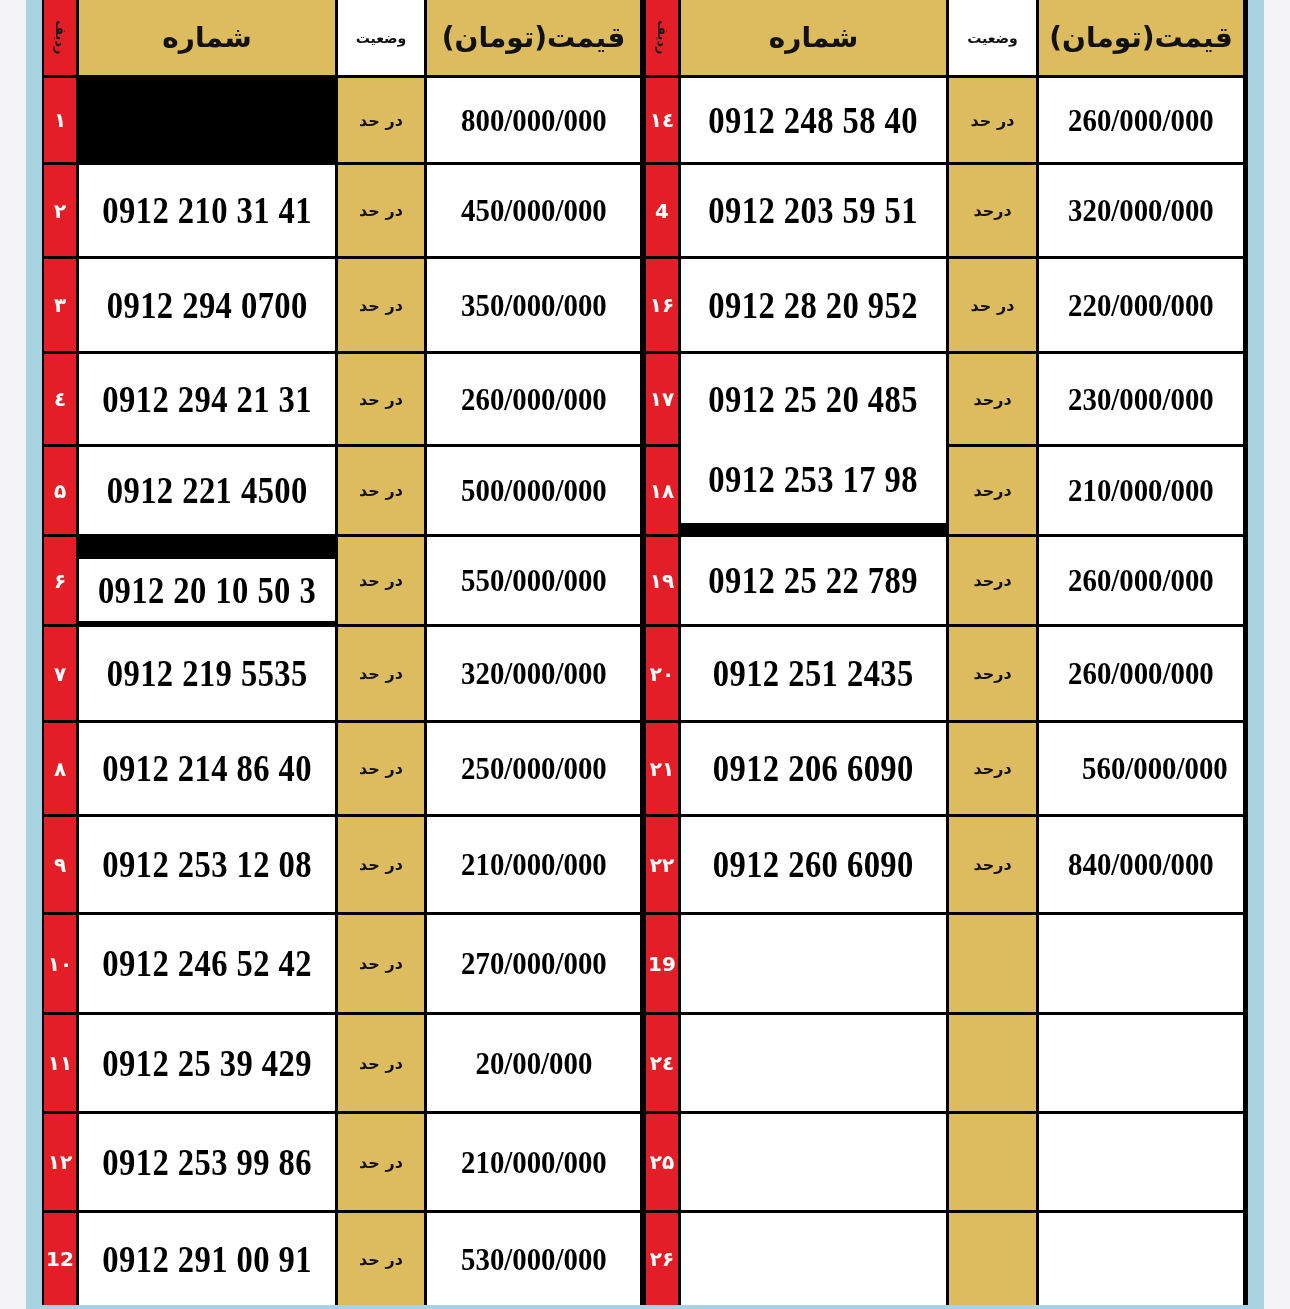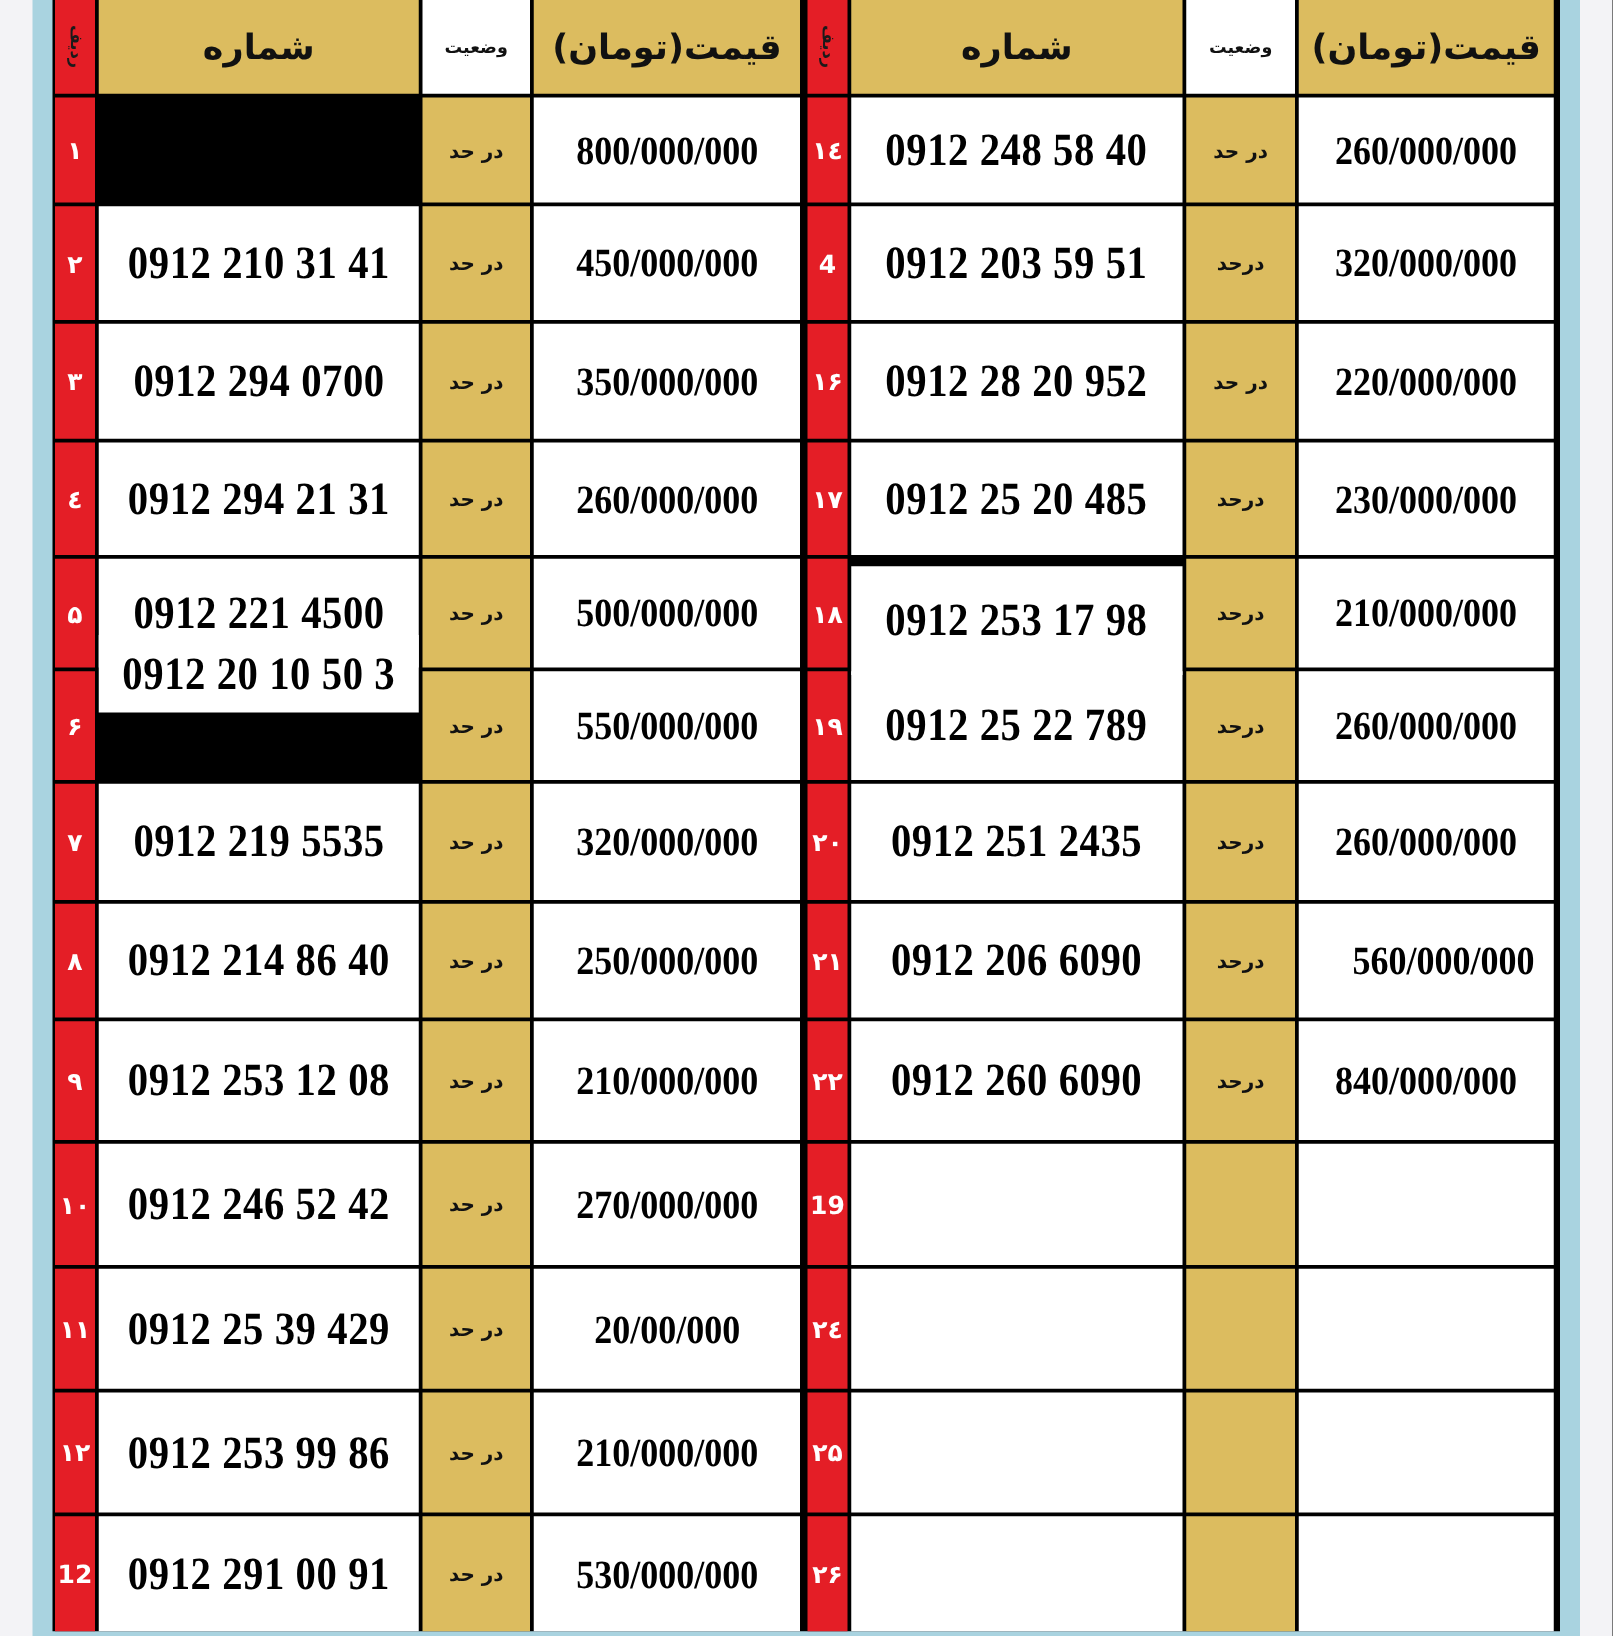--- a/index.html
+++ b/index.html
@@ -89,21 +89,21 @@
       </div>
       <div class="cell gold" style="left: 296px; width: 86px; top: 447px; height: 87px;">
         <span class="status">در حد</span>
       </div>
       <div class="cell white" style="left: 385px; width: 213px; top: 447px; height: 87px;">
         <span class="price">500/000/000</span>
       </div>
       <div class="cell idx" style="left: 2px; width: 32px; top: 537px; height: 87px;">
         <span>۶</span>
       </div>
-      <div class="cell white" style="left: 37px; width: 256px; top: 508px; height: 62px;">
+      <div class="cell white" style="left: 37px; width: 256px; top: 559px; height: 62px;">
         <span class="num">0912 20 10 50 3</span>
       </div>
       <div class="cell gold" style="left: 296px; width: 86px; top: 537px; height: 87px;">
         <span class="status">در حد</span>
       </div>
       <div class="cell white" style="left: 385px; width: 213px; top: 537px; height: 87px;">
         <span class="price">550/000/000</span>
       </div>
       <div class="cell idx" style="left: 2px; width: 32px; top: 627px; height: 93px;">
         <span>۷</span>
@@ -247,21 +247,21 @@
       </div>
       <div class="cell gold" style="left: 305px; width: 87px; top: 354px; height: 90px;">
         <span class="status">درحد</span>
       </div>
       <div class="cell white" style="left: 395px; width: 204px; top: 354px; height: 90px;">
         <span class="price">230/000/000</span>
       </div>
       <div class="cell idx" style="left: 2px; width: 32px; top: 447px; height: 87px;">
         <span>۱۸</span>
       </div>
-      <div class="cell white" style="left: 37px; width: 265px; top: 453px; height: 87px;">
+      <div class="cell white" style="left: 37px; width: 265px; top: 436px; height: 87px;">
         <span class="num">0912 253 17 98</span>
       </div>
       <div class="cell gold" style="left: 305px; width: 87px; top: 447px; height: 87px;">
         <span class="status">درحد</span>
       </div>
       <div class="cell white" style="left: 395px; width: 204px; top: 447px; height: 87px;">
         <span class="price">210/000/000</span>
       </div>
       <div class="cell idx" style="left: 2px; width: 32px; top: 537px; height: 87px;">
         <span>۱۹</span>

